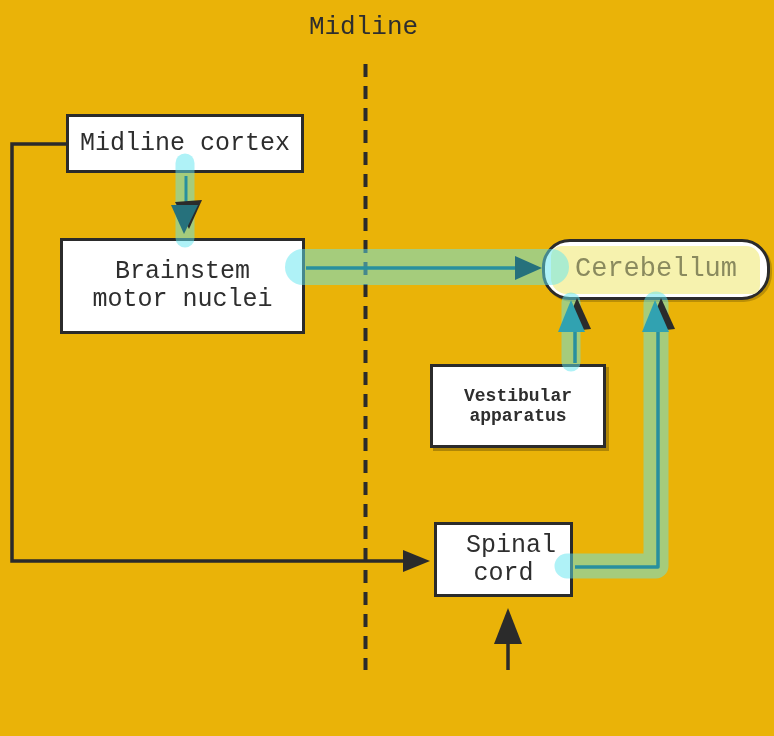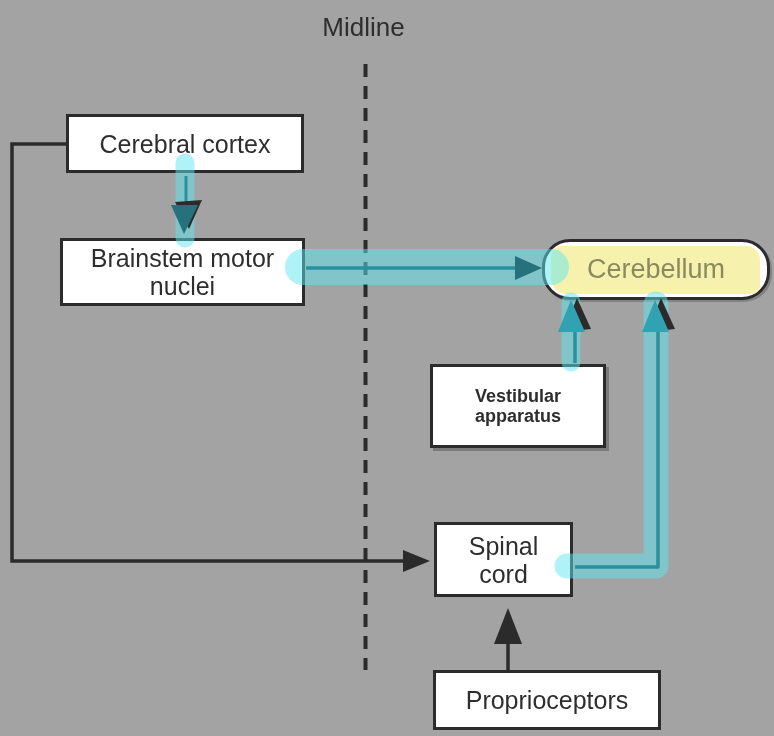--- a/index.html
+++ b/index.html
@@ -1,35 +1,35 @@
 <!DOCTYPE html>
 <html><head>
 <meta charset="utf-8">
 <style>
   html,body{margin:0;padding:0;background:#ffffff;}
   #canvas{
     position:relative;
     width:774px;height:736px;
-    background:#a3a3a3;
-    font-family:Liberation Sans, sans-serif;
+    background:#eab308;
+    font-family:Liberation Mono, monospace;
     overflow:hidden;
   }
   .node{
     position:absolute;
     background:#ffffff;
     border:3px solid #2b2b2b;
     display:flex;align-items:center;justify-content:center;
     text-align:center;
     color:#2e2e2e;
     box-sizing:border-box;
     z-index:1;
   }
   .node .lbl{display:block;line-height:1.12;}
   #node-cerebral-cortex{left:66px;top:114px;width:238px;height:59px;font-size:25px;}
-  #node-brainstem{left:60px;top:238px;width:245px;height:68px;font-size:25px;}
+  #node-brainstem{left:60px;top:238px;width:245px;height:96px;font-size:25px;}
   #node-brainstem .lbl{width:210px;}
   #node-cerebellum{left:542px;top:239px;width:228px;height:61px;font-size:27px;box-shadow:2px 2px 0 rgba(0,0,0,0.2);border-radius:28px;}
   #node-vestibular{left:430px;top:364px;width:176px;height:84px;font-size:18px;font-weight:bold;box-shadow:3px 3px 0 rgba(0,0,0,0.25);}
   #node-vestibular .lbl{width:140px;}
   #node-spinal{left:434px;top:522px;width:139px;height:75px;font-size:25px;}
   #node-spinal .lbl{width:75px;}
   #node-proprioceptors{left:433px;top:670px;width:228px;height:60px;font-size:25px;}
   #cerebellum-highlight{
     position:absolute;left:6px;top:4px;right:7px;bottom:3px;
     border-radius:10px 14px 8px 16px;
@@ -46,43 +46,40 @@
   }
 </style>
 </head>
 <body>
 
 <div id="canvas">
 
   <div id="midline-label">Midline</div>
 
   <div class="node" id="node-cerebral-cortex">
-    <span class="lbl">Cerebral cortex</span>
+    <span class="lbl">Midline cortex</span>
   </div>
 
   <div class="node" id="node-brainstem">
     <span class="lbl">Brainstem motor nuclei</span>
   </div>
 
   <div class="node" id="node-cerebellum">
     <div id="cerebellum-highlight" style="background: rgb(246, 242, 174);"></div>
     <span class="lbl" id="cerebellum-text" style="color: rgb(138, 138, 94);">Cerebellum</span>
   </div>
 
   <div class="node" id="node-vestibular">
     <span class="lbl">Vestibular apparatus</span>
   </div>
 
   <div class="node" id="node-spinal">
     <span class="lbl">Spinal cord</span>
   </div>
 
-  <div class="node" id="node-proprioceptors">
-    <span class="lbl">Proprioceptors</span>
-  </div>
 
   <svg id="overlay" viewBox="0 0 774 736" xmlns="http://www.w3.org/2000/svg">
 
     <line x1="365.5" y1="64" x2="365.5" y2="670" stroke-width="4" stroke-dasharray="13 9" stroke="#2b2b2b"></line>
 
     <path d="M 66 144 L 12 144 L 12 561 L 410 561" fill="none" stroke-width="3.5" stroke="#2b2b2b"></path>
     <polygon points="430,561 403,550 403,572" fill="#2b2b2b"></polygon>
 
     <line x1="508" y1="670" x2="508" y2="636" stroke-width="3.5" stroke="#2b2b2b"></line>
     <polygon points="508,608 494,644 522,644" fill="#2b2b2b"></polygon>

